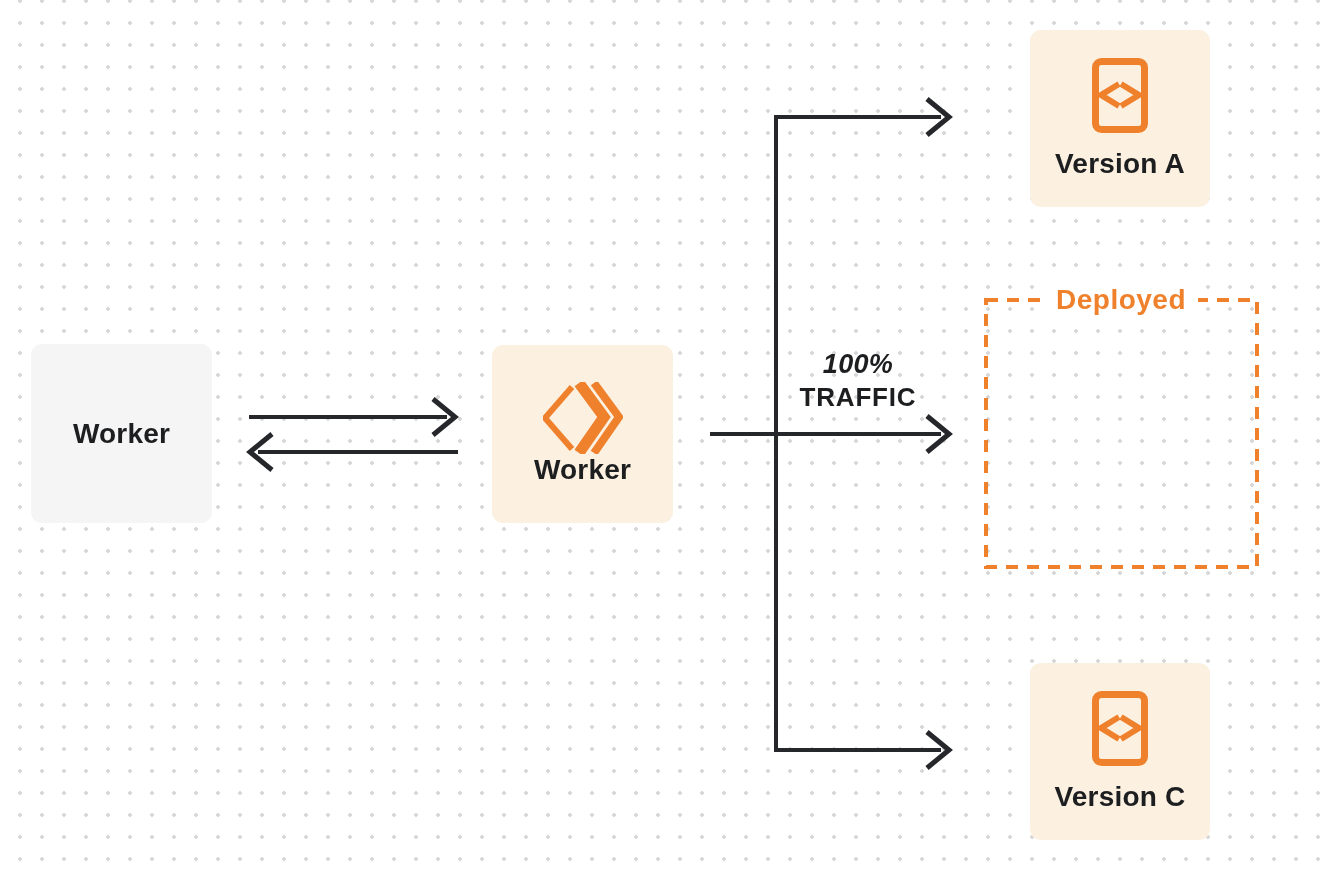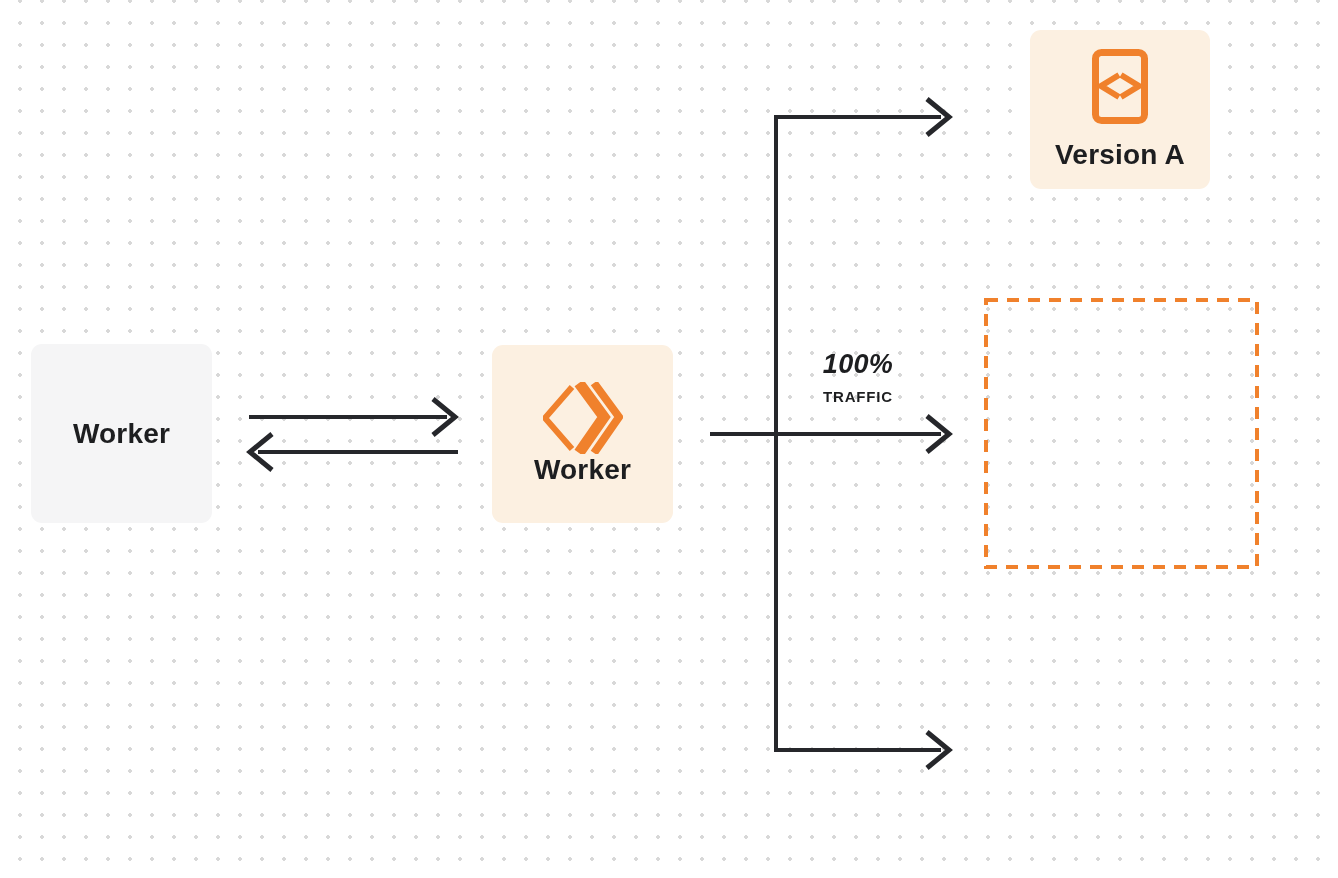--- a/index.html
+++ b/index.html
@@ -42,21 +42,21 @@
   .node .label{
     font-weight:700;
     font-size:28px;
     color:var(--text-dark,#1d1e20);
     letter-spacing:0.2px;
     white-space:nowrap;
   }
   .client{left:31px;top:344px;width:181px;height:179px;background:var(--box-gray,#f5f5f6);}
   .worker{left:492px;top:345px;width:181px;height:178px;background:var(--box-cream,#fcf0e1);}
   .worker .label{}
-  .version{width:180px;height:159px;background:var(--box-cream,#fcf0e1);}
+  .version{width:180px;height:177px;background:var(--box-cream,#fcf0e1);}
   .version .label{margin-top:15px;}
   .va{left:1030px;top:30px;}
   .vb{left:1030px;top:345px;}
   .vc{left:1030px;top:663px;}
 
   
   .worker-logo polyline{
     fill:none;stroke:var(--accent-orange,#f0812c);
     stroke-linecap:butt;stroke-linejoin:miter;
   }
@@ -75,21 +75,21 @@
     color:var(--accent-orange,#f0812c);
     font-weight:700;font-size:28px;letter-spacing:0.5px;
     white-space:nowrap;
   }
   .traffic-label{
     position:absolute;left:792px;top:352px;width:132px;
     text-align:center;
     font-weight:700;color:var(--text-dark,#1d1e20);
   }
   .traffic-label .l1{font-size:27px;line-height:24px;letter-spacing:0.3px;font-style:italic;}
-  .traffic-label .l2{font-size:15px;line-height:24px;letter-spacing:0.8px;margin-top:9px;}
+  .traffic-label .l2{font-size:26px;line-height:24px;letter-spacing:0.8px;margin-top:9px;}
 </style>
 </head>
 <body>
 
 <div class="canvas">
 
   <svg class="connectors" width="1338" height="878" viewBox="0 0 1338 878" aria-hidden="true">
     <rect class="deployed-rect" x="986" y="300" width="271" height="267"></rect>
 
     <g>
@@ -130,20 +130,29 @@
   <div class="node version va">
     <svg class="doc-icon" width="56" height="75" viewBox="0 0 56 75" aria-hidden="true">
       <rect x="3.5" y="3.5" width="49" height="68" rx="6"></rect>
       <polyline points="27,26 9,37 27,48"></polyline>
       <polyline points="29,26 47,37 29,48"></polyline>
     </svg>
     <div class="label">Version A</div>
   </div>
 
 
+  <div class="node version vc">
+    <svg class="doc-icon" width="56" height="75" viewBox="0 0 56 75" aria-hidden="true">
+      <rect x="3.5" y="3.5" width="49" height="68" rx="6"></rect>
+      <polyline points="27,26 9,37 27,48"></polyline>
+      <polyline points="29,26 47,37 29,48"></polyline>
+    </svg>
+    <div class="label">Version C</div>
+  </div>
 
+  <div class="deployed-label">Deployed</div>
 
   <div class="traffic-label">
     <div class="l1">100%</div>
     <div class="l2">TRAFFIC</div>
   </div>
 
 </div>
 
 </body></html>

